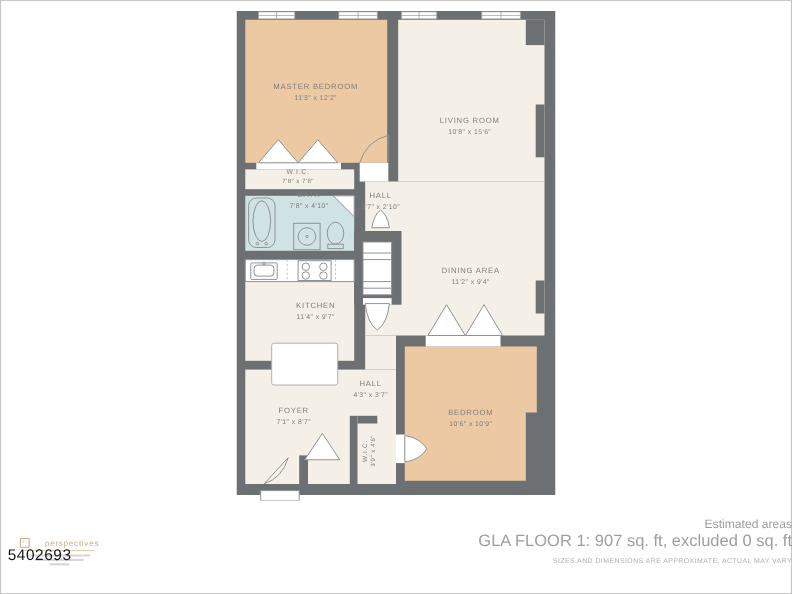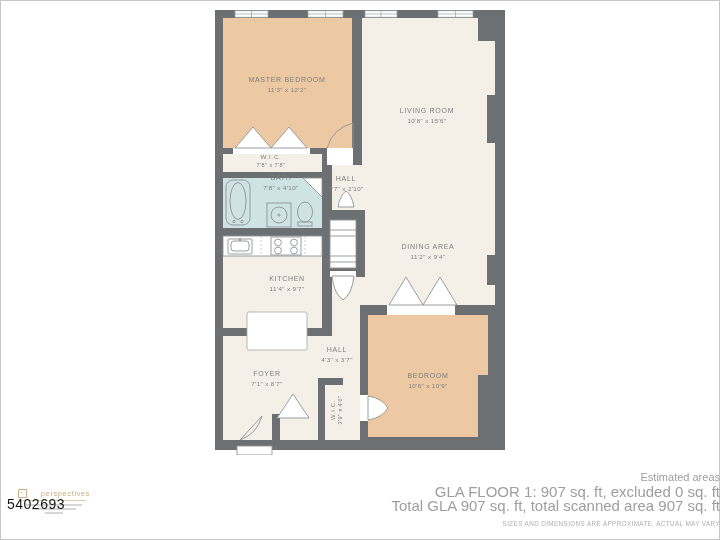--- a/index.html
+++ b/index.html
@@ -220,21 +220,20 @@
     </div>
     <div class="room-label rot" style="left:122px;top:400px;">
       <div class="room-name">W.I.C.</div>
       <div class="room-dims">3'9" x 4'6"</div>
     </div>
   </div>
 
   <div class="footer">
     <div class="footer-title">Estimated areas</div>
     <div class="footer-line">GLA FLOOR 1: 907 sq. ft, excluded 0 sq. ft</div>
-    <div class="footer-line">Total GLA 907 sq. ft, total scanned area 907 sq. ft</div>
     <div class="footer-disclaimer">SIZES AND DIMENSIONS ARE APPROXIMATE, ACTUAL MAY VARY</div>
   </div>
 
   <div class="brand">
     <div class="brand-row">
       <span class="brand-icon"></span>
       <span class="brand-text">perspectives</span>
     </div>
     <div class="brand-divider"></div>
     <div class="brand-bar b1"></div>

